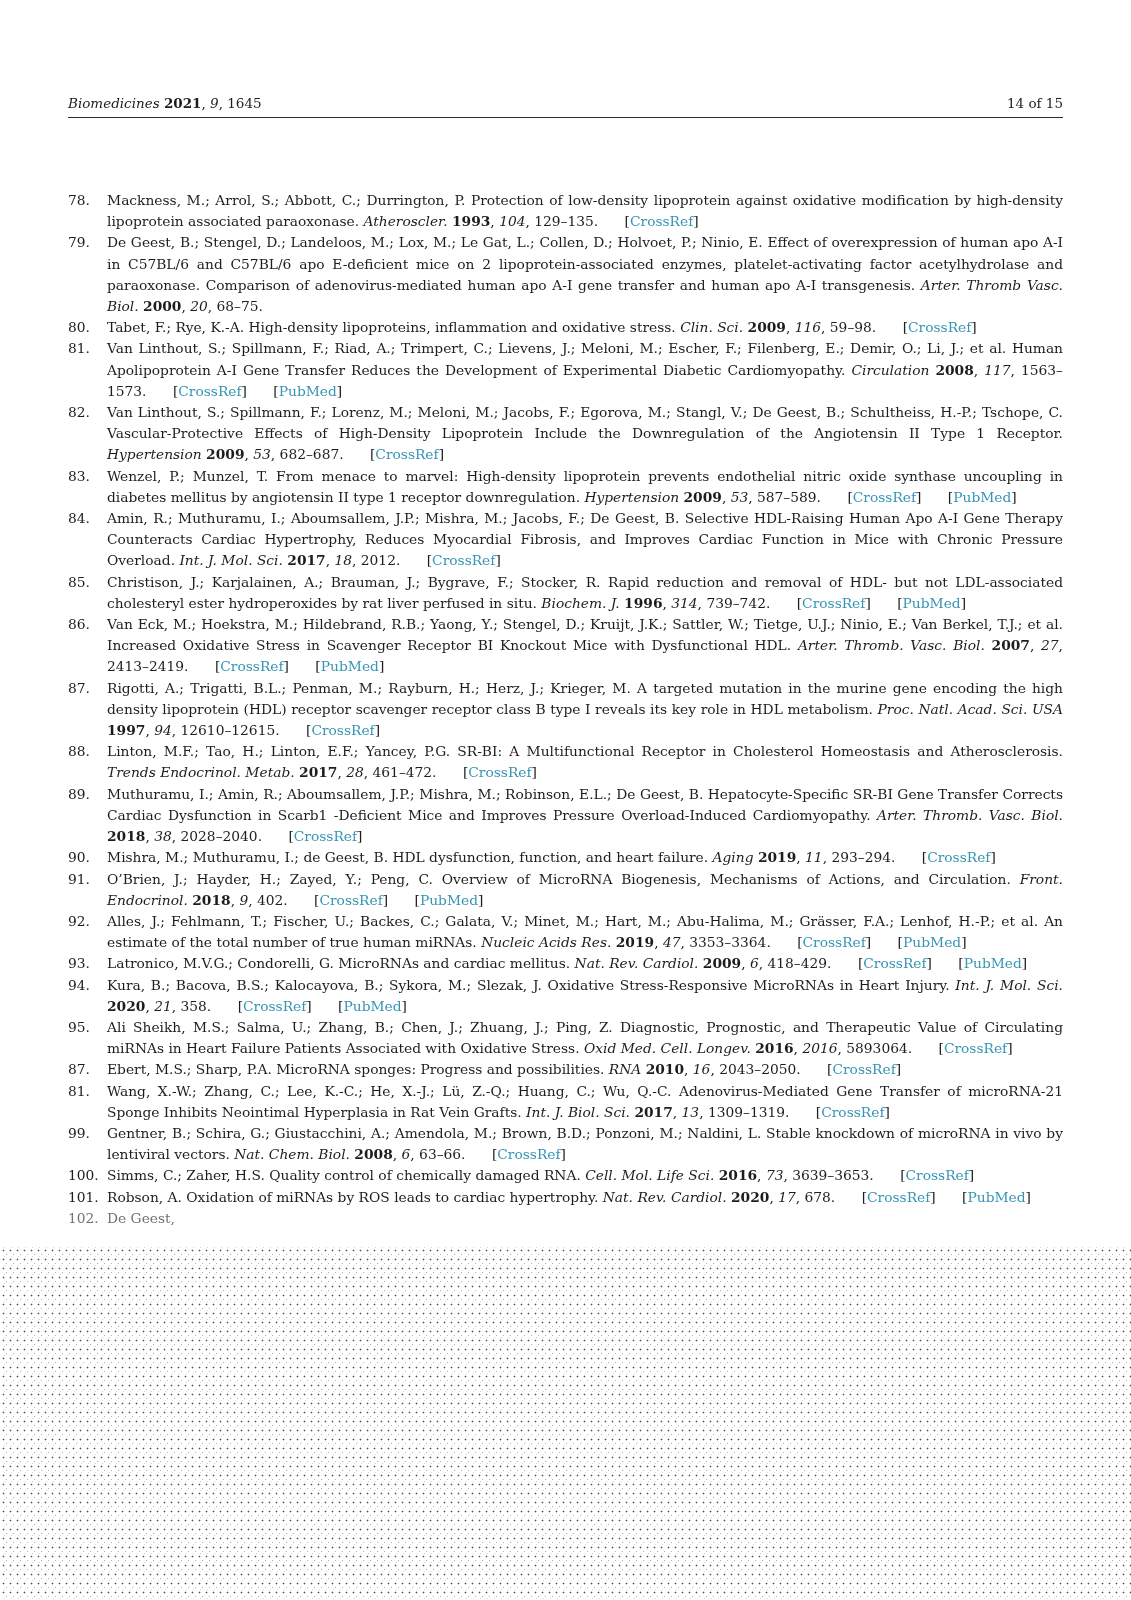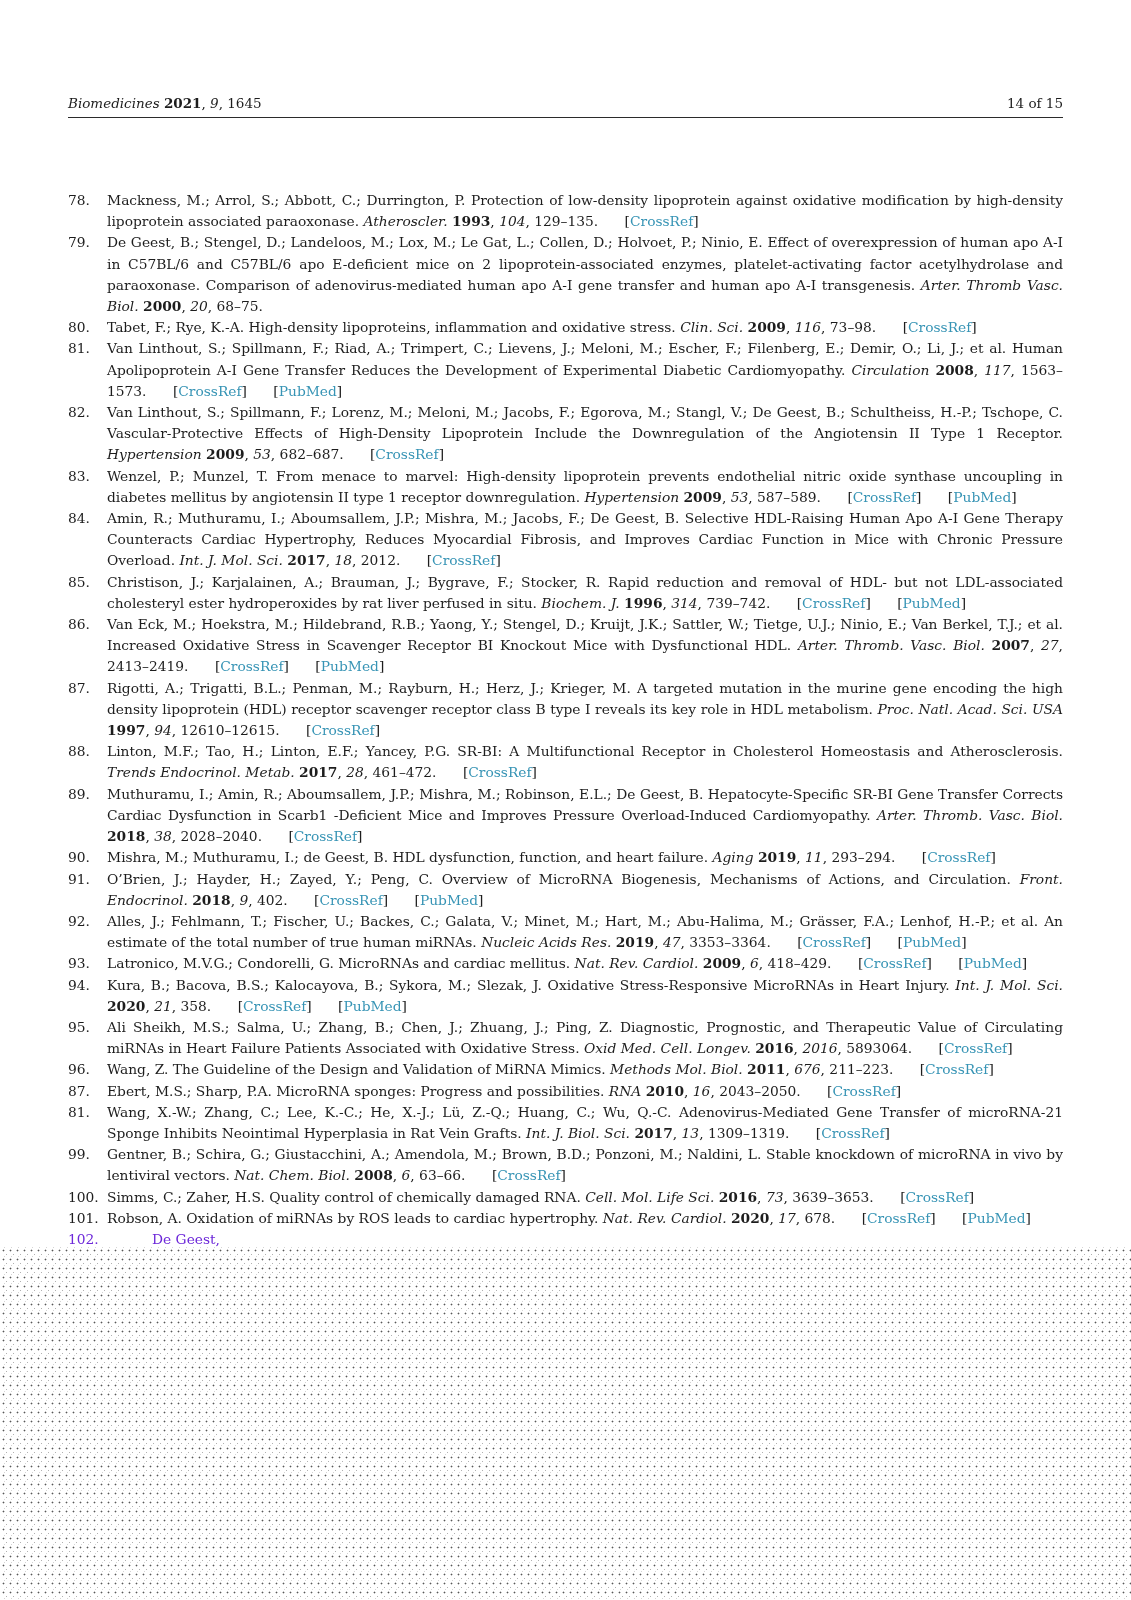--- a/index.html
+++ b/index.html
@@ -26,21 +26,21 @@
     font-size:13.8px;line-height:21.2px;
   }
   .ref{display:flex;}
   .ref .num{flex:0 0 39px;}
   .ref .body{flex:1;text-align:justify;}
   .seg-i{font-style:italic;}
   .seg-b{font-weight:bold;}
   .seg-l{color:#3794b5;cursor:pointer;padding-left:22px;}
   .seg-l::before{content:"[";color:#1d1d1d;}
   .seg-l::after{content:"]";color:#1d1d1d;}
-  .faded{color:#6d28d9;gap:45px;}
+  .faded{color:#737373;}
   
   .dots{
     position:absolute;left:0;right:0;top:1246px;bottom:0;
     pointer-events:none;
     background-image:
       radial-gradient(circle, rgba(45,45,45,0.8) 0.8px, rgba(0,0,0,0) 1.1px),
       radial-gradient(circle, rgba(110,110,110,0.55) 0.7px, rgba(0,0,0,0) 1px),
       radial-gradient(circle, rgba(150,150,150,0.4) 0.6px, rgba(0,0,0,0) 0.9px);
     background-size: 7px 9px, 7px 9px, 7px 9px;
     background-position: 0 0, 3px 4px, 1px 6px;
@@ -62,21 +62,21 @@
       <li class="ref">
         <span class="num">78.</span>
         <span class="body"><span class="seg-n">Mackness, M.; Arrol, S.; Abbott, C.; Durrington, P. Protection of low-density lipoprotein against oxidative modification by high-density lipoprotein associated paraoxonase. </span><span class="seg-i">Atheroscler. </span><span class="seg-b">1993</span><span class="seg-n">, </span><span class="seg-i">104</span><span class="seg-n">, 129–135. </span><span class="seg-l">CrossRef</span></span>
       </li>
       <li class="ref">
         <span class="num">79.</span>
         <span class="body"><span class="seg-n">De Geest, B.; Stengel, D.; Landeloos, M.; Lox, M.; Le Gat, L.; Collen, D.; Holvoet, P.; Ninio, E. Effect of overexpression of human apo A-I in C57BL/6 and C57BL/6 apo E-deficient mice on 2 lipoprotein-associated enzymes, platelet-activating factor acetylhydrolase and paraoxonase.  Comparison of adenovirus-mediated human apo A-I gene transfer and human apo A-I transgenesis. </span><span class="seg-i">Arter. Thromb Vasc. Biol. </span><span class="seg-b">2000</span><span class="seg-n">, </span><span class="seg-i">20</span><span class="seg-n">, 68–75.</span></span>
       </li>
       <li class="ref">
         <span class="num">80.</span>
-        <span class="body"><span class="seg-n">Tabet, F.; Rye, K.-A. High-density lipoproteins, inflammation and oxidative stress. </span><span class="seg-i">Clin. Sci. </span><span class="seg-b">2009</span><span class="seg-n">, </span><span class="seg-i">116</span><span class="seg-n">, 73–98. </span><span class="seg-l">CrossRef</span></span>
+        <span class="body"><span class="seg-n">Tabet, F.; Rye, K.-A. High-density lipoproteins, inflammation and oxidative stress. </span><span class="seg-i">Clin. Sci. </span><span class="seg-b">2009</span><span class="seg-n">, </span><span class="seg-i">116</span><span class="seg-n">, 59–98. </span><span class="seg-l">CrossRef</span></span>
       </li>
       <li class="ref">
         <span class="num">81.</span>
         <span class="body"><span class="seg-n">Van Linthout, S.; Spillmann, F.; Riad, A.; Trimpert, C.; Lievens, J.; Meloni, M.; Escher, F.; Filenberg, E.; Demir, O.; Li, J.; et al. Human Apolipoprotein A-I Gene Transfer Reduces the Development of Experimental Diabetic Cardiomyopathy. </span><span class="seg-i">Circulation </span><span class="seg-b">2008</span><span class="seg-n">, </span><span class="seg-i">117</span><span class="seg-n">, 1563–1573. </span><span class="seg-l">CrossRef</span><span class="seg-n"> </span><span class="seg-l">PubMed</span></span>
       </li>
       <li class="ref">
         <span class="num">82.</span>
         <span class="body"><span class="seg-n">Van Linthout, S.; Spillmann, F.; Lorenz, M.; Meloni, M.; Jacobs, F.; Egorova, M.; Stangl, V.; De Geest, B.; Schultheiss, H.-P.; Tschope, C. Vascular-Protective Effects of High-Density Lipoprotein Include the Downregulation of the Angiotensin II Type 1 Receptor. </span><span class="seg-i">Hypertension </span><span class="seg-b">2009</span><span class="seg-n">, </span><span class="seg-i">53</span><span class="seg-n">, 682–687. </span><span class="seg-l">CrossRef</span></span>
       </li>
       <li class="ref">
@@ -125,24 +125,20 @@
       </li>
       <li class="ref">
         <span class="num">94.</span>
         <span class="body"><span class="seg-n">Kura, B.; Bacova, B.S.; Kalocayova, B.; Sykora, M.; Slezak, J. Oxidative Stress-Responsive MicroRNAs in Heart Injury. </span><span class="seg-i">Int. J. Mol. Sci. </span><span class="seg-b">2020</span><span class="seg-n">, </span><span class="seg-i">21</span><span class="seg-n">, 358. </span><span class="seg-l">CrossRef</span><span class="seg-n"> </span><span class="seg-l">PubMed</span></span>
       </li>
       <li class="ref">
         <span class="num">95.</span>
         <span class="body"><span class="seg-n">Ali Sheikh, M.S.; Salma, U.; Zhang, B.; Chen, J.; Zhuang, J.; Ping, Z. Diagnostic, Prognostic, and Therapeutic Value of Circulating miRNAs in Heart Failure Patients Associated with Oxidative Stress. </span><span class="seg-i">Oxid Med. Cell. Longev. </span><span class="seg-b">2016</span><span class="seg-n">, </span><span class="seg-i">2016</span><span class="seg-n">, 5893064. </span><span class="seg-l">CrossRef</span></span>
       </li>
       <li class="ref">
-        <span class="num">96.</span>
-        <span class="body"><span class="seg-n">Wang, Z. The Guideline of the Design and Validation of MiRNA Mimics. </span><span class="seg-i">Methods Mol. Biol. </span><span class="seg-b">2011</span><span class="seg-n">, </span><span class="seg-i">676</span><span class="seg-n">, 211–223. </span><span class="seg-l">CrossRef</span></span>
-      </li>
-      <li class="ref">
         <span class="num">87.</span>
         <span class="body"><span class="seg-n">Ebert, M.S.; Sharp, P.A. MicroRNA sponges: Progress and possibilities. </span><span class="seg-i">RNA </span><span class="seg-b">2010</span><span class="seg-n">, </span><span class="seg-i">16</span><span class="seg-n">, 2043–2050. </span><span class="seg-l">CrossRef</span></span>
       </li>
       <li class="ref">
         <span class="num">81.</span>
         <span class="body"><span class="seg-n">Wang, X.-W.; Zhang, C.; Lee, K.-C.; He, X.-J.; Lü, Z.-Q.; Huang, C.; Wu, Q.-C. Adenovirus-Mediated Gene Transfer of microRNA-21 Sponge Inhibits Neointimal Hyperplasia in Rat Vein Grafts. </span><span class="seg-i">Int. J. Biol. Sci. </span><span class="seg-b">2017</span><span class="seg-n">, </span><span class="seg-i">13</span><span class="seg-n">, 1309–1319. </span><span class="seg-l">CrossRef</span></span>
       </li>
       <li class="ref">
         <span class="num">99.</span>
         <span class="body"><span class="seg-n">Gentner, B.; Schira, G.; Giustacchini, A.; Amendola, M.; Brown, B.D.; Ponzoni, M.; Naldini, L. Stable knockdown of microRNA in vivo by lentiviral vectors. </span><span class="seg-i">Nat. Chem. Biol. </span><span class="seg-b">2008</span><span class="seg-n">, </span><span class="seg-i">6</span><span class="seg-n">, 63–66. </span><span class="seg-l">CrossRef</span></span>

